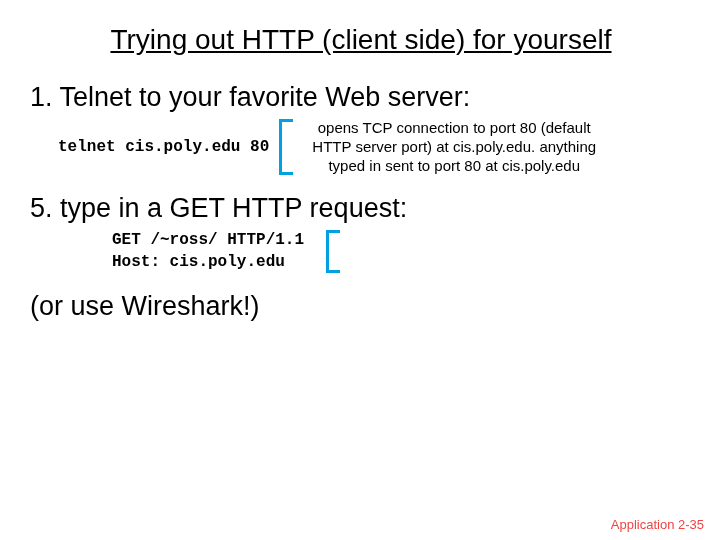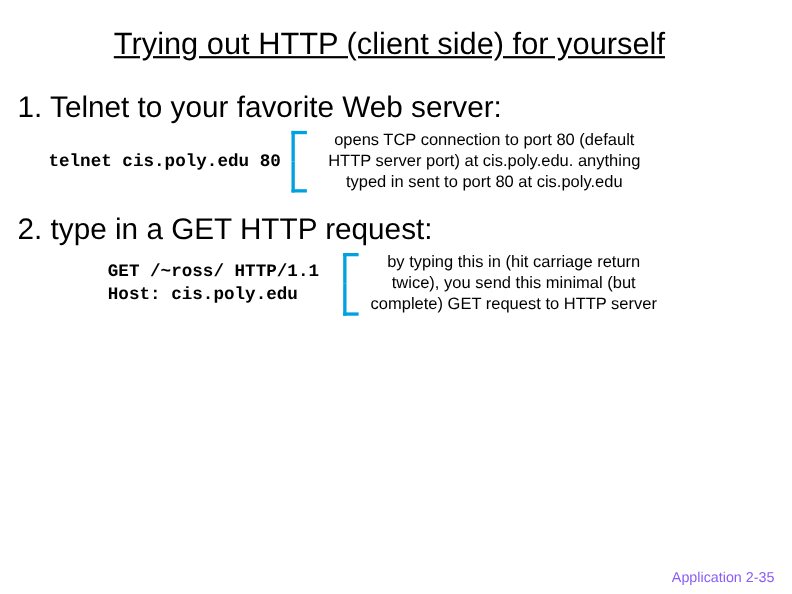--- a/index.html
+++ b/index.html
@@ -6,21 +6,21 @@
     margin: 0;
     padding: 0;
     width: 720px;
     height: 540px;
     background: #fff;
     font-family: "Trebuchet MS", "Gill Sans", "Segoe UI", sans-serif;
     color: #000;
     position: relative;
   }
   .slide {
-    padding: 18px 28px 10px 16px;
+    padding: 18px 28px 10px 30px;
     box-sizing: border-box;
   }
   .title {
     font-size: 28px;
     text-decoration: underline;
     text-align: center;
     margin: 6px 0 26px 0;
   }
   .step {
     font-size: 27px;
@@ -74,39 +74,39 @@
     max-width: 310px;
     text-align: center;
   }
   .note2 { max-width: 270px; }
   .footer {
     position: absolute;
     right: 16px;
     bottom: 8px;
     font-family: Arial, Helvetica, sans-serif;
     font-size: 13px;
-    color: #8b5cf6;
+    color: #ef4444;
   }
 </style>
 </head>
 <body>
 
 <div class="slide">
   <div class="title">Trying out HTTP (client side) for yourself</div>
 
   <div class="step">1. Telnet to your favorite Web server:</div>
   <div class="row">
     <div class="cmd cmd1">telnet cis.poly.edu 80</div>
     <div class="bracket"></div>
     <div class="note">opens TCP connection to port 80 (default HTTP server port) at cis.poly.edu. anything typed in sent to port 80 at cis.poly.edu</div>
   </div>
 
-  <div class="step">2. type in a GET HTTP request:</div>
+  <div class="step">5. type in a GET HTTP request:</div>
   <div class="row">
     <div class="cmd cmd2">GET /~ross/ HTTP/1.1
 Host: cis.poly.edu</div>
     <div class="bracket"></div>
-    <div class="note note2">by typing this in (hit carriage return twice), you send this minimal (but complete) GET request to HTTP server</div>
   </div>
 
+  <div class="step">(or use Wireshark!)</div>
 </div>
 
 <div class="footer">Application 2-35</div>
 
 </body></html>

